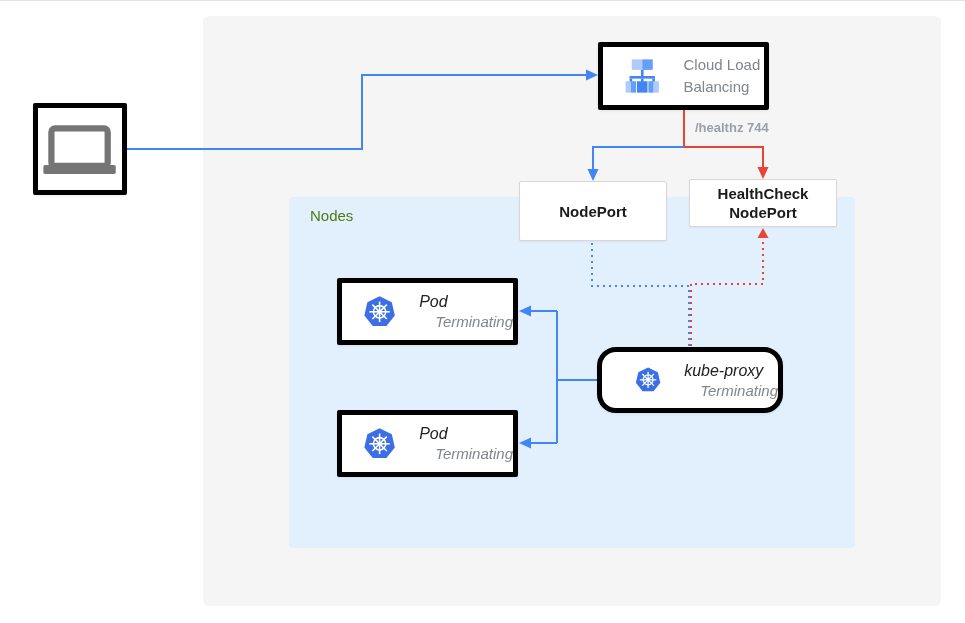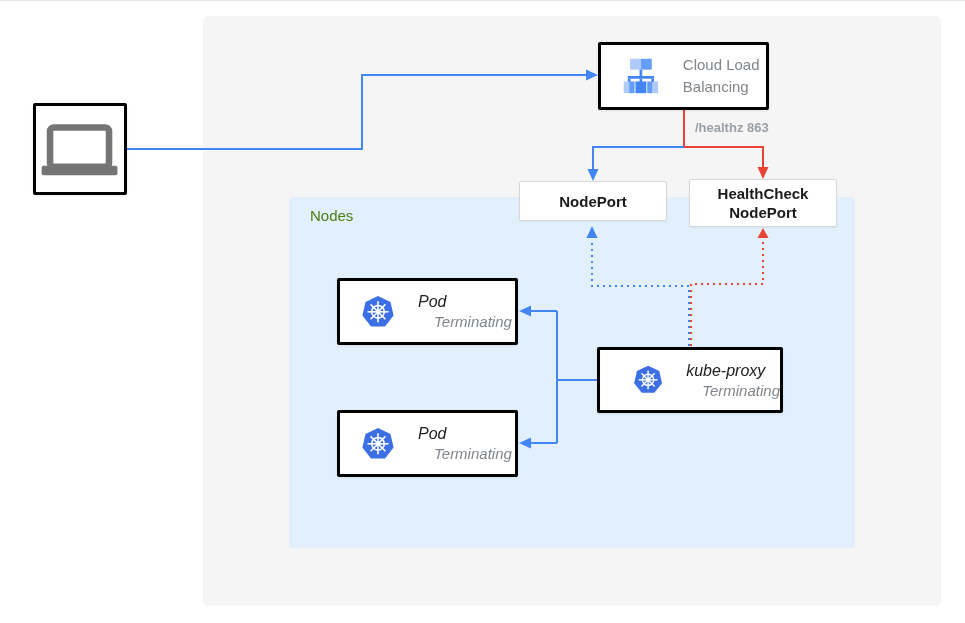--- a/index.html
+++ b/index.html
@@ -20,41 +20,41 @@
     background:var(--nodes); border-radius:4px; z-index:2;}
   .nodes-label{left:21px; top:10px; font-size:15px; color:#4d7c0f; position:absolute;}
 
   svg.edges{left:0; top:0; width:965px; height:623px; z-index:3; pointer-events:none;}
   .e-blue{stroke:var(--blue); stroke-width:2; fill:none;}
   .e-red{stroke:var(--red); stroke-width:2; fill:none;}
   .dash{stroke-dasharray:2 4;}
   .a-blue{fill:var(--blue); stroke:none;}
   .a-red{fill:var(--red); stroke:none;}
 
-  .box{position:absolute; background:#ffffff; border:3px solid #000000;
+  .box{position:absolute; background:#ffffff; border:5px solid #000000;
     border-radius:2px; box-shadow:0 1px 3px rgba(0,0,0,0.08); z-index:4;
     display:flex; align-items:center;}
 
   .laptop{left:33px; top:103px; width:94px; height:92px; justify-content:center;}
 
   .clb{left:598px; top:42px; width:171px; height:68px; padding-left:20px;}
   .clb .txt{margin-left:22px; font-size:15px; line-height:22px; color:#80868b; width:92px;}
 
   .port{border:1px solid #d7d7d7; box-shadow:0 1px 2px rgba(0,0,0,0.05);
     justify-content:center; text-align:center;
     font-size:15px; font-weight:bold; color:#1b1b1b; line-height:19px;}
-  .nodeport{left:519px; top:181px; width:148px; height:40px;}
+  .nodeport{left:519px; top:181px; width:148px; height:60px;}
   .healthcheck{left:689px; top:179px; width:148px; height:48px; padding:0 4px;}
 
   .k8sbox .txt{margin-left:22px;font-style:italic;}
   .k8sbox .t1{font-size:16px; color:#202124; line-height:21px;}
   .k8sbox .t2{font-size:15px; color:#80868b; line-height:20px;margin-left:16px;}
   .pod1{left:337px; top:278px; width:181px; height:67px; padding-left:20px;}
   .pod2{left:337px; top:410px; width:181px; height:67px; padding-left:20px;}
-  .kproxy{left:597px; top:347px; width:186px; height:66px; padding-left:32px;}
+  .kproxy{left:597px; top:347px; width:186px; height:66px; padding-left:32px;border-radius:19px;}
 
   .healthz{left:695px; top:120px; z-index:4; font-size:13px; font-weight:bold; color:#9aa0a6;}
 
   .f-light{fill:var(--ibl);} .f-mid{fill:var(--ibm);} .f-blue{fill:var(--blue);}
   .k8s-bg{fill:var(--k8s);}
   .k8s-ln{stroke:#ffffff; stroke-width:1.6; fill:none;}
   .k8s-fill{fill:#ffffff;}
   .lap-stroke{stroke:var(--lap); stroke-width:7; fill:#ffffff;}
   .lap-fill{fill:var(--lap);}
 </style>
@@ -120,21 +120,21 @@
     <rect class="f-blue" x="33.5" y="24" width="3" height="4"></rect>
     <rect class="f-light" x="3" y="27" width="6" height="13"></rect>
     <rect class="f-mid" x="9" y="27" width="6" height="13"></rect>
     <rect class="f-blue" x="16" y="27" width="12" height="13"></rect>
     <rect class="f-mid" x="29" y="27" width="6" height="13"></rect>
     <rect class="f-light" x="35" y="27" width="6" height="13"></rect>
   </svg>
   <div class="txt">Cloud Load Balancing</div>
 </div>
 
-<div class="abs healthz">/healthz 863</div>
+<div class="abs healthz">/healthz 744</div>
 
 <div class="box port nodeport">
   <span>NodePort</span>
 </div>
 
 <div class="box port healthcheck">
   <span>HealthCheck NodePort</span>
 </div>
 
 <div class="box k8sbox pod1">

